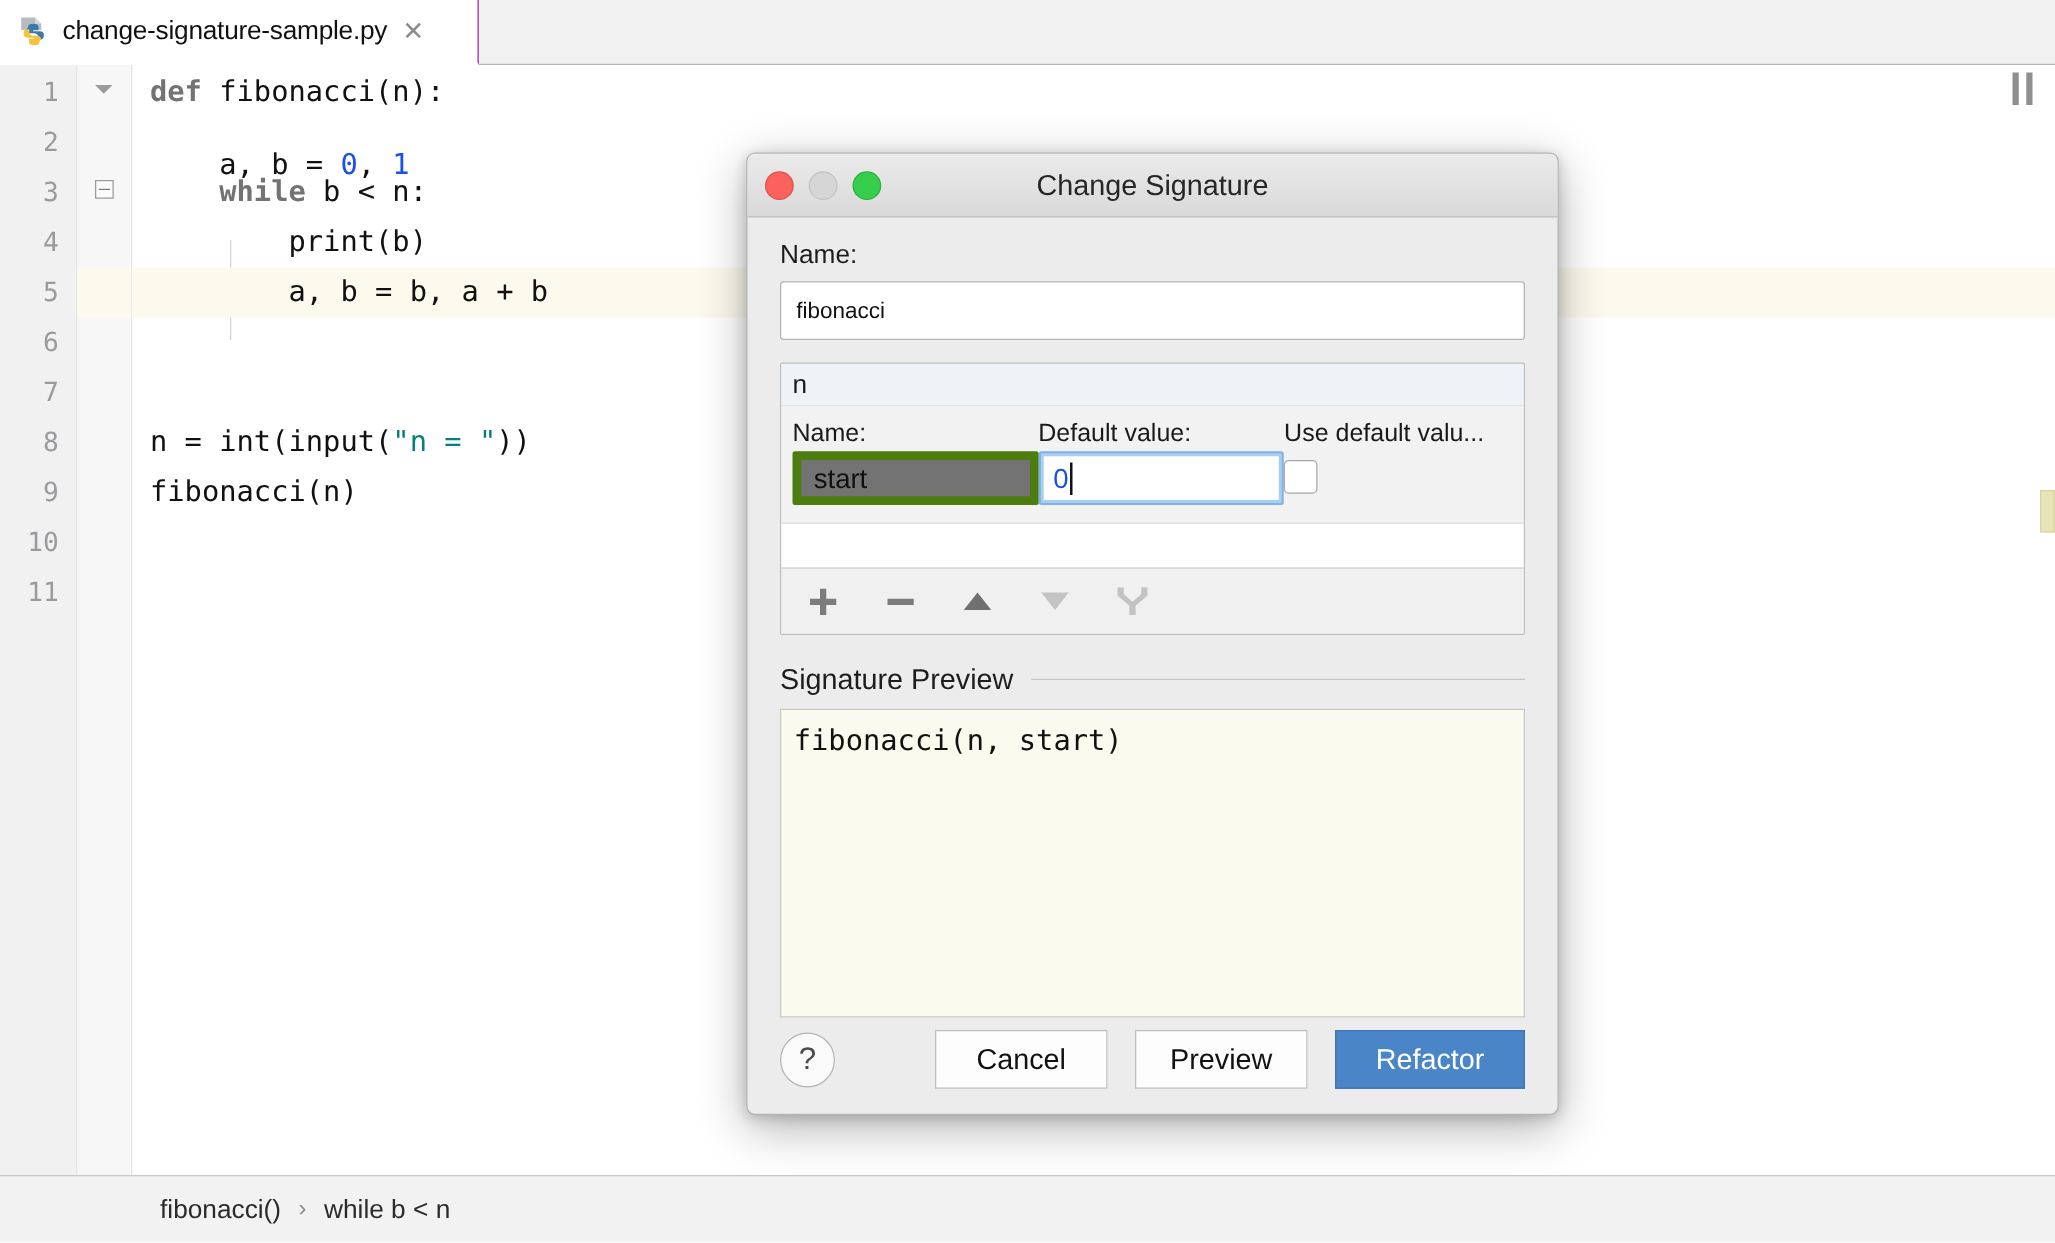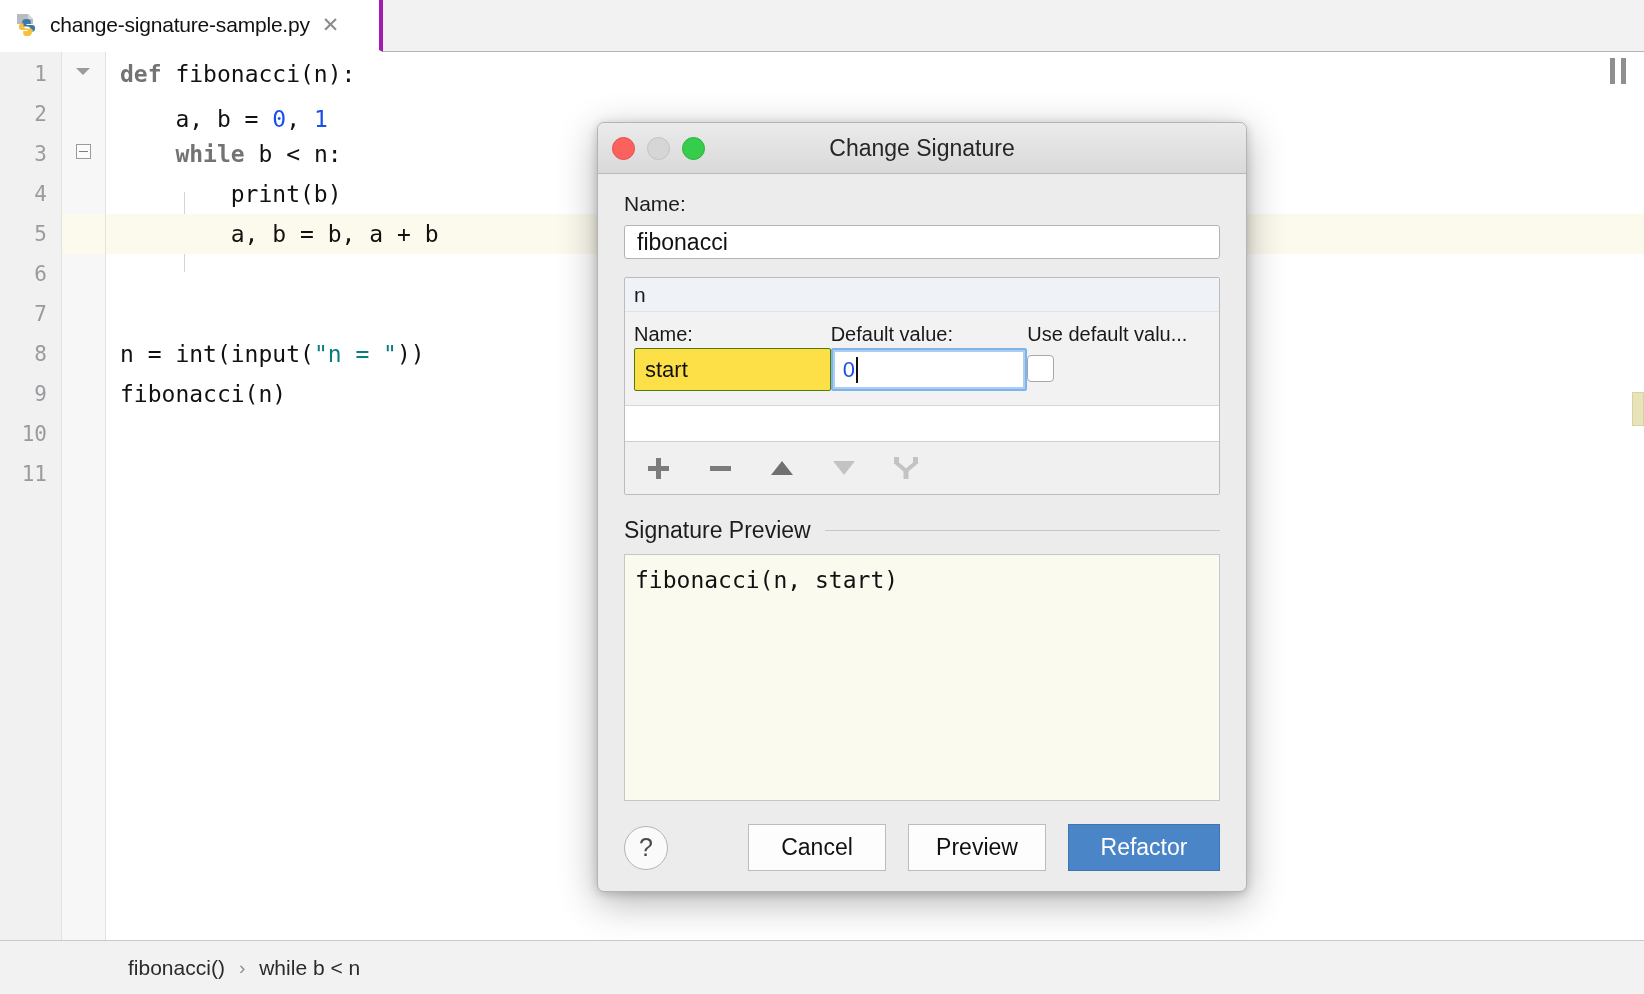--- a/index.html
+++ b/index.html
@@ -17,21 +17,21 @@
 
   
   .tabbar {
     position:absolute; left:0; top:0; width:1644px; height:52px;
     background:#f2f2f2;
     border-bottom:1px solid #b5b5b5;
   }
   .tab {
     position:absolute; left:0; top:0; height:52px; width:383px;
     background:#ffffff;
-    border-right:4px solid #a21caf;
+    border-right:1px solid #a21caf;
     border-bottom:2px solid #ffffff;
     display:flex; align-items:center; padding:0 14px;
   }
   .tab-icon { width:26px; height:26px; position:relative; margin-right:10px; flex:0 0 auto; }
   .tab-title {
     font-size:21px; color:#111; white-space:nowrap;
     letter-spacing:-0.2px;
   }
   .tab-close {
     margin-left:12px; color:#8b8b8b; font-size:21px; line-height:1;
@@ -131,23 +131,23 @@
   .tl.green { background:#35cd4b; border:1px solid #2bb13f; }
   .dlg-title {
     width:100%; text-align:center; font-size:23px; color:#262626;
   }
 
   .dlg-body { padding:18px 26px 0 26px; position:relative; height:719px; }
 
   .field-label { font-size:21px; color:#1d1d1d; margin-bottom:9px; }
 
   .text-input {
-    width:100%; height:34px; background:#ffffff;
+    width:100%; height:47px; background:#ffffff;
     border:1px solid #b3b3b3; border-radius:3px;
-    font-size:23px; color:#111; padding:0 12px;
+    font-size:18px; color:#111; padding:0 12px;
     font-family:"Liberation Sans", sans-serif;
     outline:none;
   }
 
   
   .params-panel {
     margin-top:18px; border:1px solid #bcbcbc; background:#f4f4f4; border-radius:2px;
     overflow:hidden;
   }
   .params-head {
@@ -161,21 +161,21 @@
   }
   .pcol { display:flex; flex-direction:column; }
   .pcol-name  { width:200px; }
   .pcol-def   { width:200px; margin-left:0px; }
   .pcol-use   { width:195px; }
   .pcol-head {
     font-size:20px; color:#191919; height:28px; line-height:28px;
     white-space:nowrap; overflow:hidden;
   }
   .cell-input {
-    height:43px; background:#fde047; border:1px solid #4d7c0f;
+    height:43px; background:#737373; border:7px solid #4d7c0f;
     font-size:22px; color:#111; padding:0 10px; border-radius:2px;
     font-family:"Liberation Sans", sans-serif; outline:none;
     display:flex; align-items:center;
   }
   .cell-input.focused {
     border:2px solid #7eb4ea; box-shadow:0 0 0 2px #aacdf1 inset;
     background:#ffffff;
   }
   .cell-input .zero { color:#1750eb; }
   .caret-bar {
@@ -271,21 +271,21 @@
       </div>
     <div class="fold-col">
       <div class="fold-arrow" style="left:14px; top:16px;"></div>
       <div class="fold-marker" style="left:14px; top:92px;"></div>
       <div class="fold-marker" style="left:14px; top:172px;"></div>
     <div class="hl-line" style="top: 162px;"></div>
       </div>
     <div class="code-area" id="codearea">
       <div class="indent-guide" style="left:78px; top:140px; height:80px;"></div>
     <div class="line" style="top: 2px; padding-left: 14px;"><span class="kw">def</span><span class="pln"> fibonacci(n):</span></div>
-        <div class="line" style="top: 47px; padding-left: 14px;"><span class="pln">    a, b = </span><span class="num">0</span><span class="pln">, </span><span class="num">1</span></div>
+        <div class="line" style="top: 60px; padding-left: 14px;"><span class="pln">    a, b = </span><span class="num">0</span><span class="pln">, </span><span class="num">1</span></div>
         <div class="line" style="top: 122px; padding-left: 14px;"><span class="pln">        print(b)</span></div>
         <div class="line" style="top: 82px; padding-left: 14px;"><span class="pln">    </span><span class="kw">while</span><span class="pln"> b &lt; n:</span></div>
         <div class="hl-line" style="top: 162px;"></div>
         <div class="line" style="top: 162px; padding-left: 14px;"><span class="pln">        a, b = b, a + b</span></div>
         <div class="line" style="top: 202px; padding-left: 14px;"></div>
         <div class="line" style="top: 242px; padding-left: 14px;"></div>
         <div class="line" style="top: 282px; padding-left: 14px;"><span class="pln">n = int(input(</span><span class="strtxt">"n = "</span><span class="pln">))</span></div>
         <div class="line" style="top: 322px; padding-left: 14px;"><span class="pln">fibonacci(n)</span></div>
         <div class="line" style="top: 362px; padding-left: 14px;"></div>
         <div class="line" style="top: 402px; padding-left: 14px;"></div>

